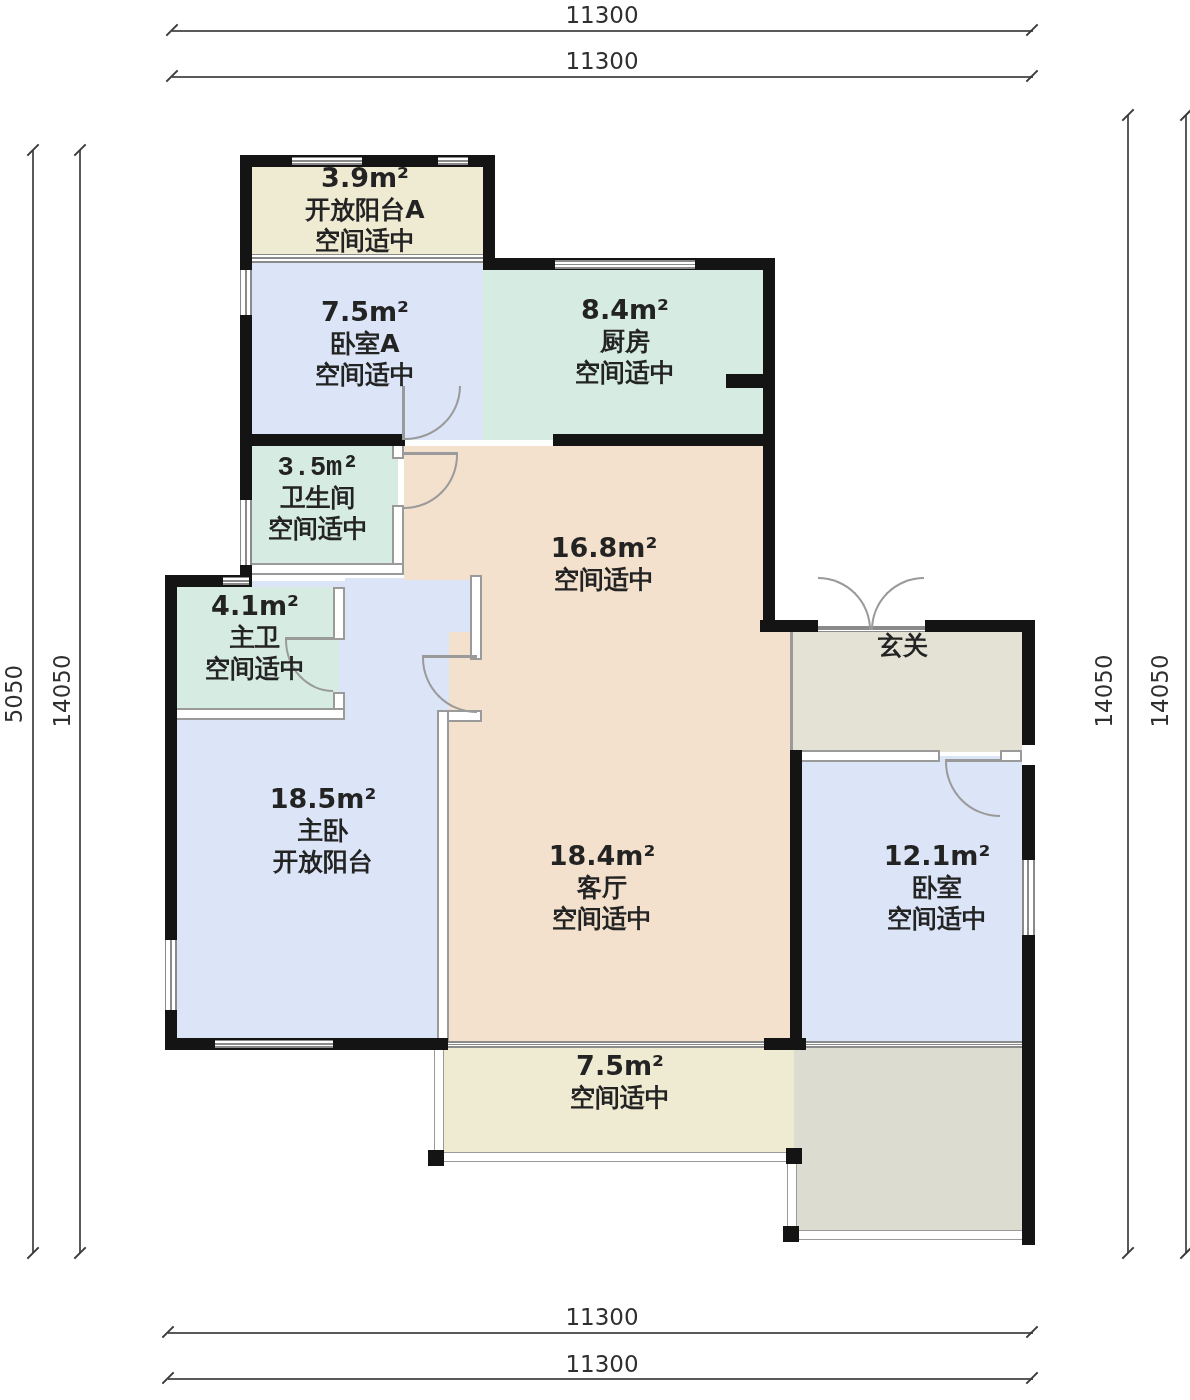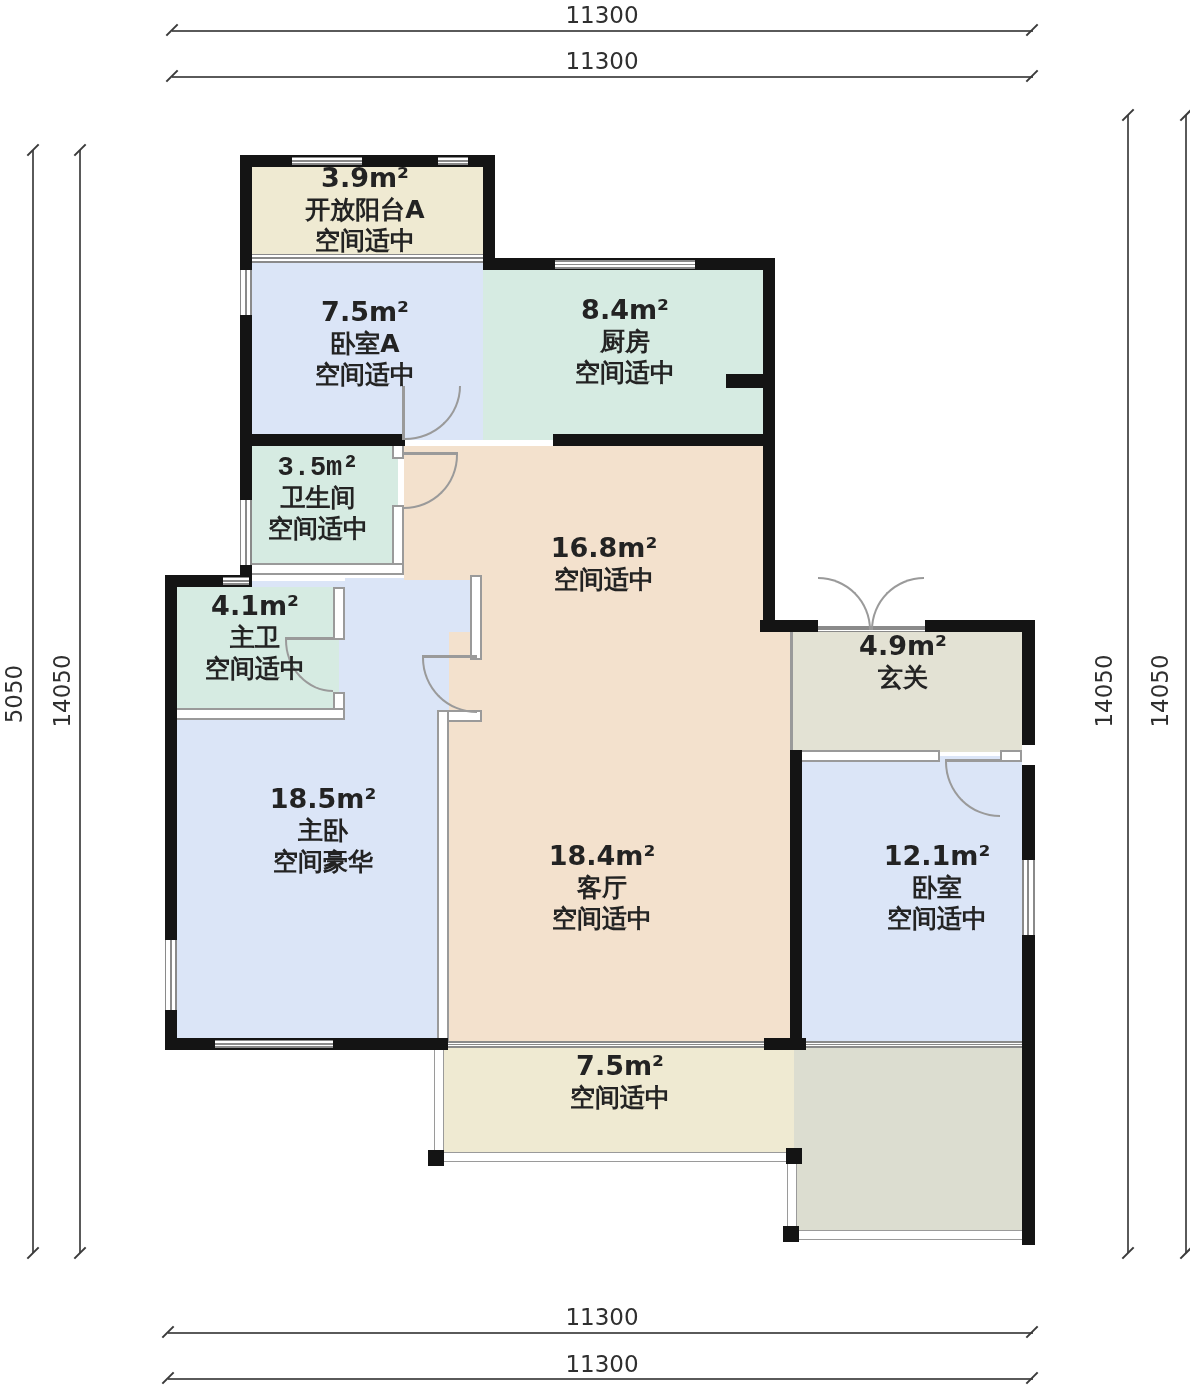--- a/index.html
+++ b/index.html
@@ -142,28 +142,27 @@
   <div class="room-label" style="left:494px;top:532px;">
     <div class="area">16.8m²</div>
     <div class="rdesc">空间适中</div>
   </div>
   <div class="room-label" style="left:145px;top:590px;">
     <div class="area">4.1m²</div>
     <div class="rname">主卫</div>
     <div class="rdesc">空间适中</div>
   </div>
   <div class="room-label" style="left:793px;top:630px;">
-    <div class="area">4.9m²</div>
     <div class="rname">玄关</div>
 
   </div>
   <div class="room-label" style="left:213px;top:783px;">
     <div class="area">18.5m²</div>
     <div class="rname">主卧</div>
-    <div class="rdesc">空间豪华</div>
+    <div class="rdesc">开放阳台</div>
   </div>
   <div class="room-label" style="left:492px;top:840px;">
     <div class="area">18.4m²</div>
     <div class="rname">客厅</div>
     <div class="rdesc">空间适中</div>
   </div>
   <div class="room-label" style="left:827px;top:840px;">
     <div class="area">12.1m²</div>
     <div class="rname">卧室</div>
     <div class="rdesc">空间适中</div>

